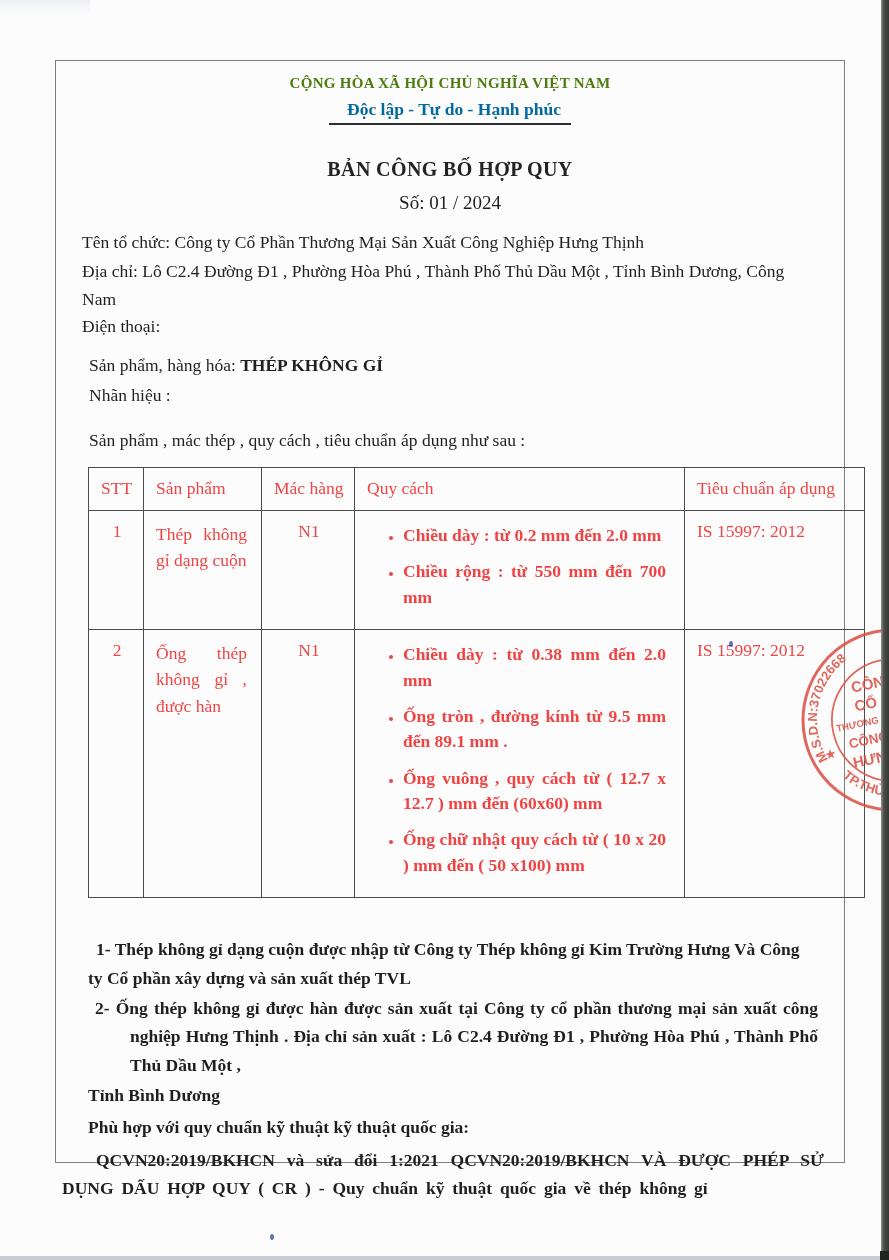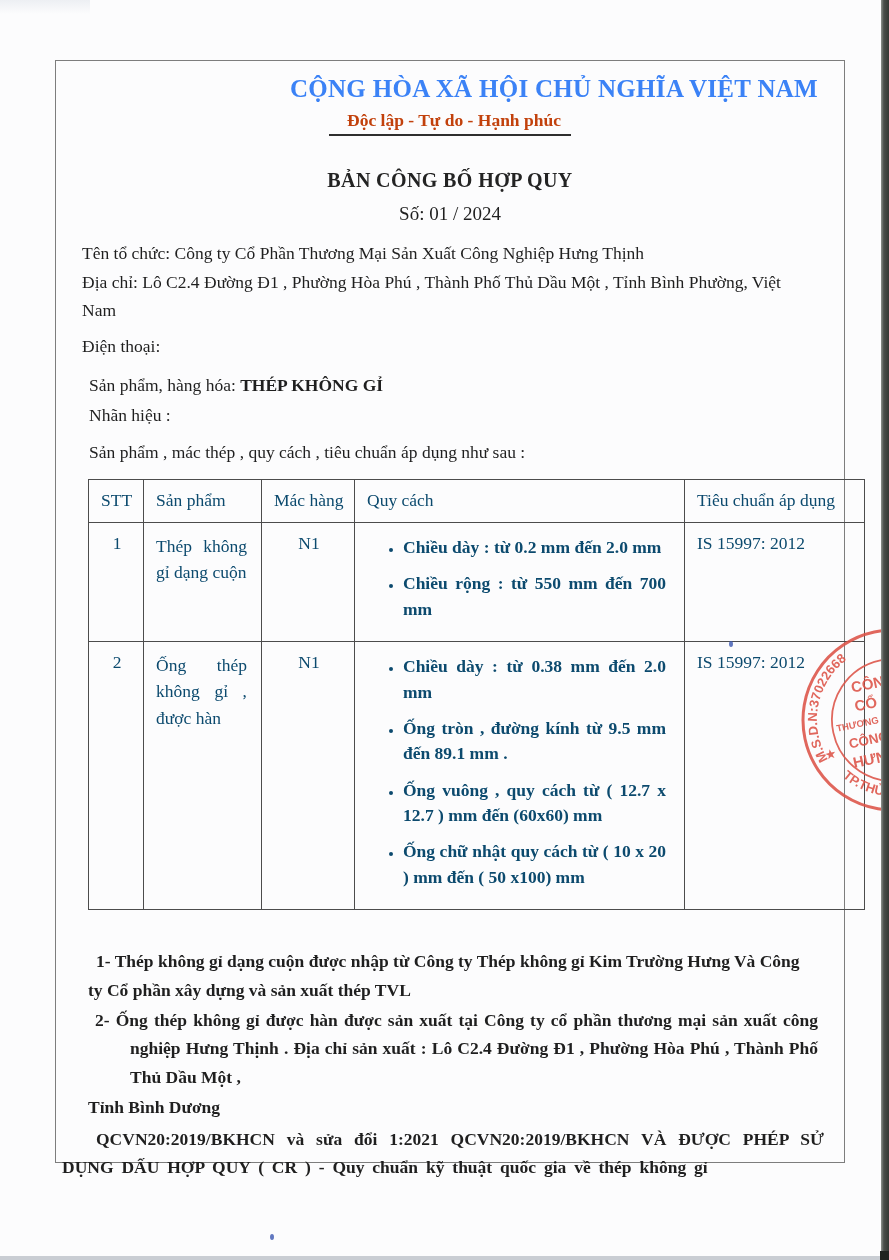--- a/index.html
+++ b/index.html
@@ -25,43 +25,43 @@
   .smudge-tl { position:absolute; left:0; top:0; width:90px; height:14px;
     background:linear-gradient(180deg,#e9ecf1,#fcfcfd); opacity:.8; }
 
   
   .frame {
     position:absolute; left:55px; top:60px; width:790px; height:1103px;
     border:1.5px solid #7d7d7d; padding:14px 26px 0 26px; background:transparent;
   }
 
   .center { text-align:center; }
-  .nat-title { font-weight:bold; font-size:25px; letter-spacing:.3px; color:#3b82f6;text-align:right; }
+  .nat-title { font-weight:bold; font-size:15px; letter-spacing:.3px; color:#4d7c0f; }
   .motto-wrap { margin-top:7px; }
   .motto {
-    display:inline-block; font-weight:bold; font-size:17.5px; color:#c2410c;
+    display:inline-block; font-weight:bold; font-size:17.5px; color:#0369a1;
     border-bottom:2.2px solid #2e2e2e; padding:0 10px 3px 18px;
   }
   .doc-title { margin-top:33px; font-weight:bold; font-size:20px; letter-spacing:.4px; color:#232323; }
   .doc-number { margin-top:11px; font-size:19px; }
 
   .body-text { font-size:17.5px; line-height:1.56; }
   .p-org     { margin-top:15px; }
   .p-addr    { margin-top:2px; }
-  .p-phone   { margin-top:9px; }
+  .p-phone   { }
   .p-product { margin-top:12px; padding-left:7px; }
   .p-brand   { margin-top:3px; padding-left:7px; }
-  .p-intro   { margin-top:9px; padding-left:7px; }
+  .p-intro   { margin-top:17px; padding-left:7px; }
   .bold { font-weight:bold; }
 
   
   table.spec {
     margin-top:13px; margin-left:6px;
     border-collapse:collapse; width:776px; table-layout:fixed;
-    font-size:17.5px; color:#0c4a6e;
+    font-size:17.5px; color:#ef4444;
   }
   table.spec th, table.spec td { border:1.6px solid #4c4c4c; vertical-align:top; }
   table.spec th {
     font-weight:normal; text-align:left; height:43px; vertical-align:middle;
     padding:2px 8px 4px 12px; font-size:17.5px;
   }
   col.c-stt { width:55px; } col.c-sp { width:118px; } col.c-mt { width:93px; }
   col.c-qc { width:330px; } col.c-tc { width:180px; }
   th.t-center, td.t-center { text-align:center; }
   td.cell { padding:10px 10px 8px 12px; }
@@ -101,21 +101,21 @@
     <div class="center motto-wrap">
       <span class="motto">Độc lập - Tự do - Hạnh phúc</span>
     </div>
 
     <div class="center doc-title">BẢN CÔNG BỐ HỢP QUY</div>
 
     <div class="center doc-number">Số: 01 / 2024</div>
 
     <div class="body-text">
       <p class="p-org">Tên tổ chức: Công ty Cổ Phần Thương Mại Sản Xuất Công Nghiệp Hưng Thịnh</p>
-      <p class="p-addr">Địa chỉ: Lô C2.4 Đường Đ1 , Phường Hòa Phú , Thành Phố Thủ Dầu Một , Tỉnh Bình Phường, Việt Nam</p>
+      <p class="p-addr">Địa chỉ: Lô C2.4 Đường Đ1 , Phường Hòa Phú , Thành Phố Thủ Dầu Một , Tỉnh Bình Dương, Công Nam</p>
       <p class="p-phone">Điện thoại:</p>
       <p class="p-product"><span>Sản phẩm, hàng hóa: </span><span class="bold">THÉP KHÔNG GỈ</span></p>
       <p class="p-brand">Nhãn hiệu :</p>
       <p class="p-intro">Sản phẩm , mác thép , quy cách , tiêu chuẩn áp dụng như sau :</p>
     </div>
 
     <table class="spec">
       <colgroup>
         <col class="c-stt">
           <col class="c-sp">
@@ -159,20 +159,21 @@
           </td>
           <td class="cell">IS 15997: 2012</td>
         </tr>
       </tbody>
     </table>
 
     <div class="notes">
       <p class="note-1">1- Thép không gỉ dạng cuộn được nhập từ Công ty Thép không gỉ Kim Trường Hưng Và Công ty Cổ phần xây dựng và sản xuất thép TVL</p>
       <p class="note-2">2- Ống thép không gỉ được hàn được sản xuất tại Công ty cổ phần thương mại sản xuất công nghiệp Hưng Thịnh . Địa chỉ sản xuất : Lô C2.4 Đường Đ1 , Phường Hòa Phú , Thành Phố Thủ Dầu Một ,</p>
       <p class="note-province">Tỉnh Bình Dương</p>
+      <p class="note-conf-intro">Phù hợp với quy chuẩn kỹ thuật kỹ thuật quốc gia:</p>
       <p class="note-conf-text">QCVN20:2019/BKHCN và sửa đổi 1:2021 QCVN20:2019/BKHCN VÀ ĐƯỢC PHÉP SỬ DỤNG DẤU HỢP QUY ( CR ) -  Quy chuẩn kỹ thuật quốc gia về thép không gỉ</p>
     </div>
 
   </div>
 
   <svg class="stamp-svg" viewBox="0 0 230 230">
     <g transform="rotate(-12 115 115)" fill="none" stroke="#dd5347">
       <circle cx="115" cy="115" r="90" stroke-width="3"></circle>
       <circle cx="115" cy="115" r="61" stroke-width="1.8"></circle>
       <path id="stampArcTop" d="M 49.2 153 A 76 76 0 1 1 180.8 153" stroke="none"></path>

